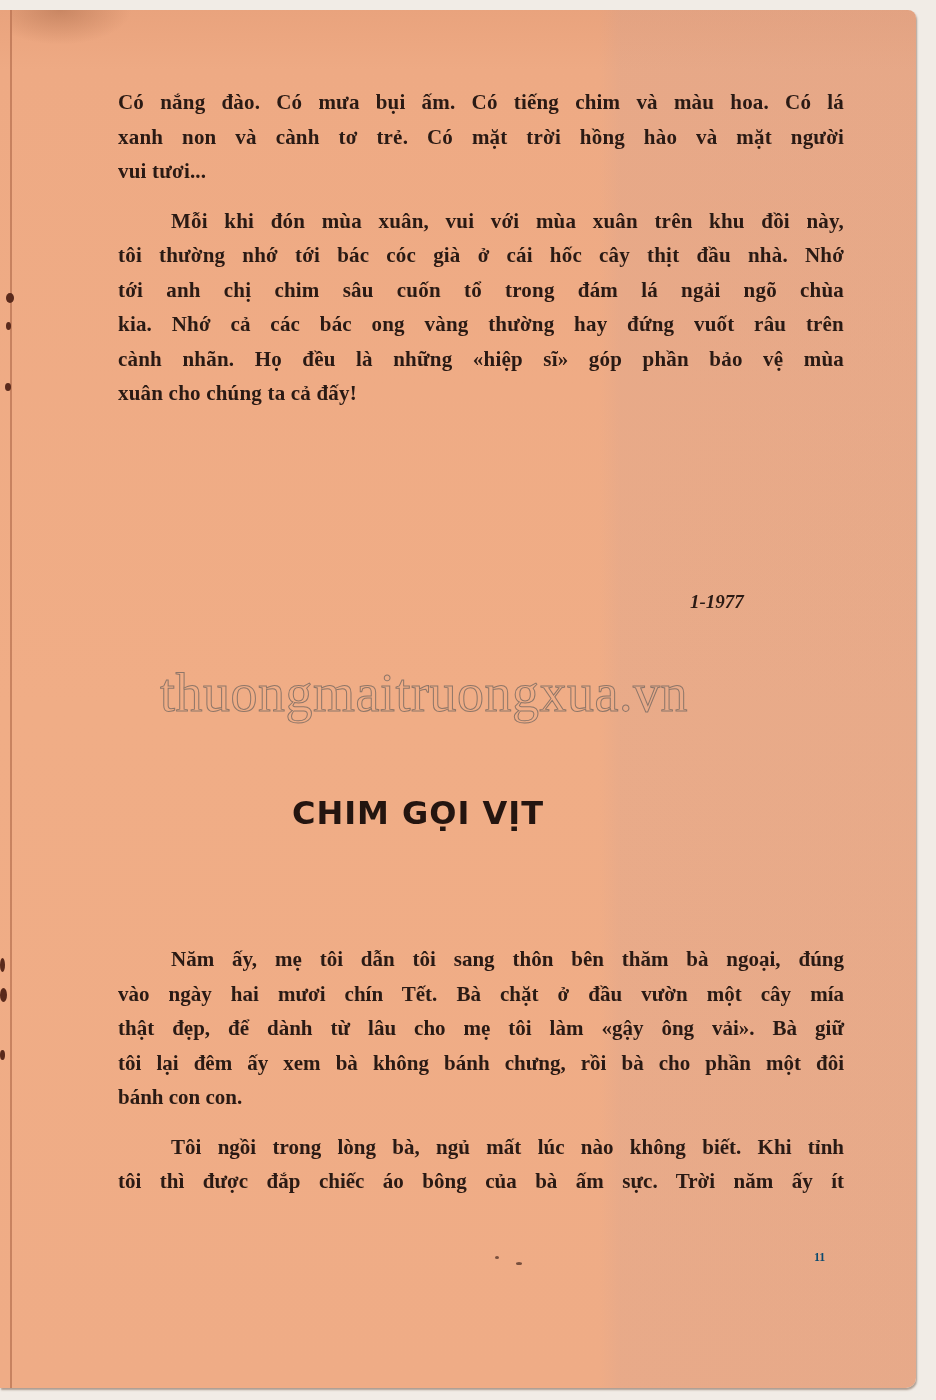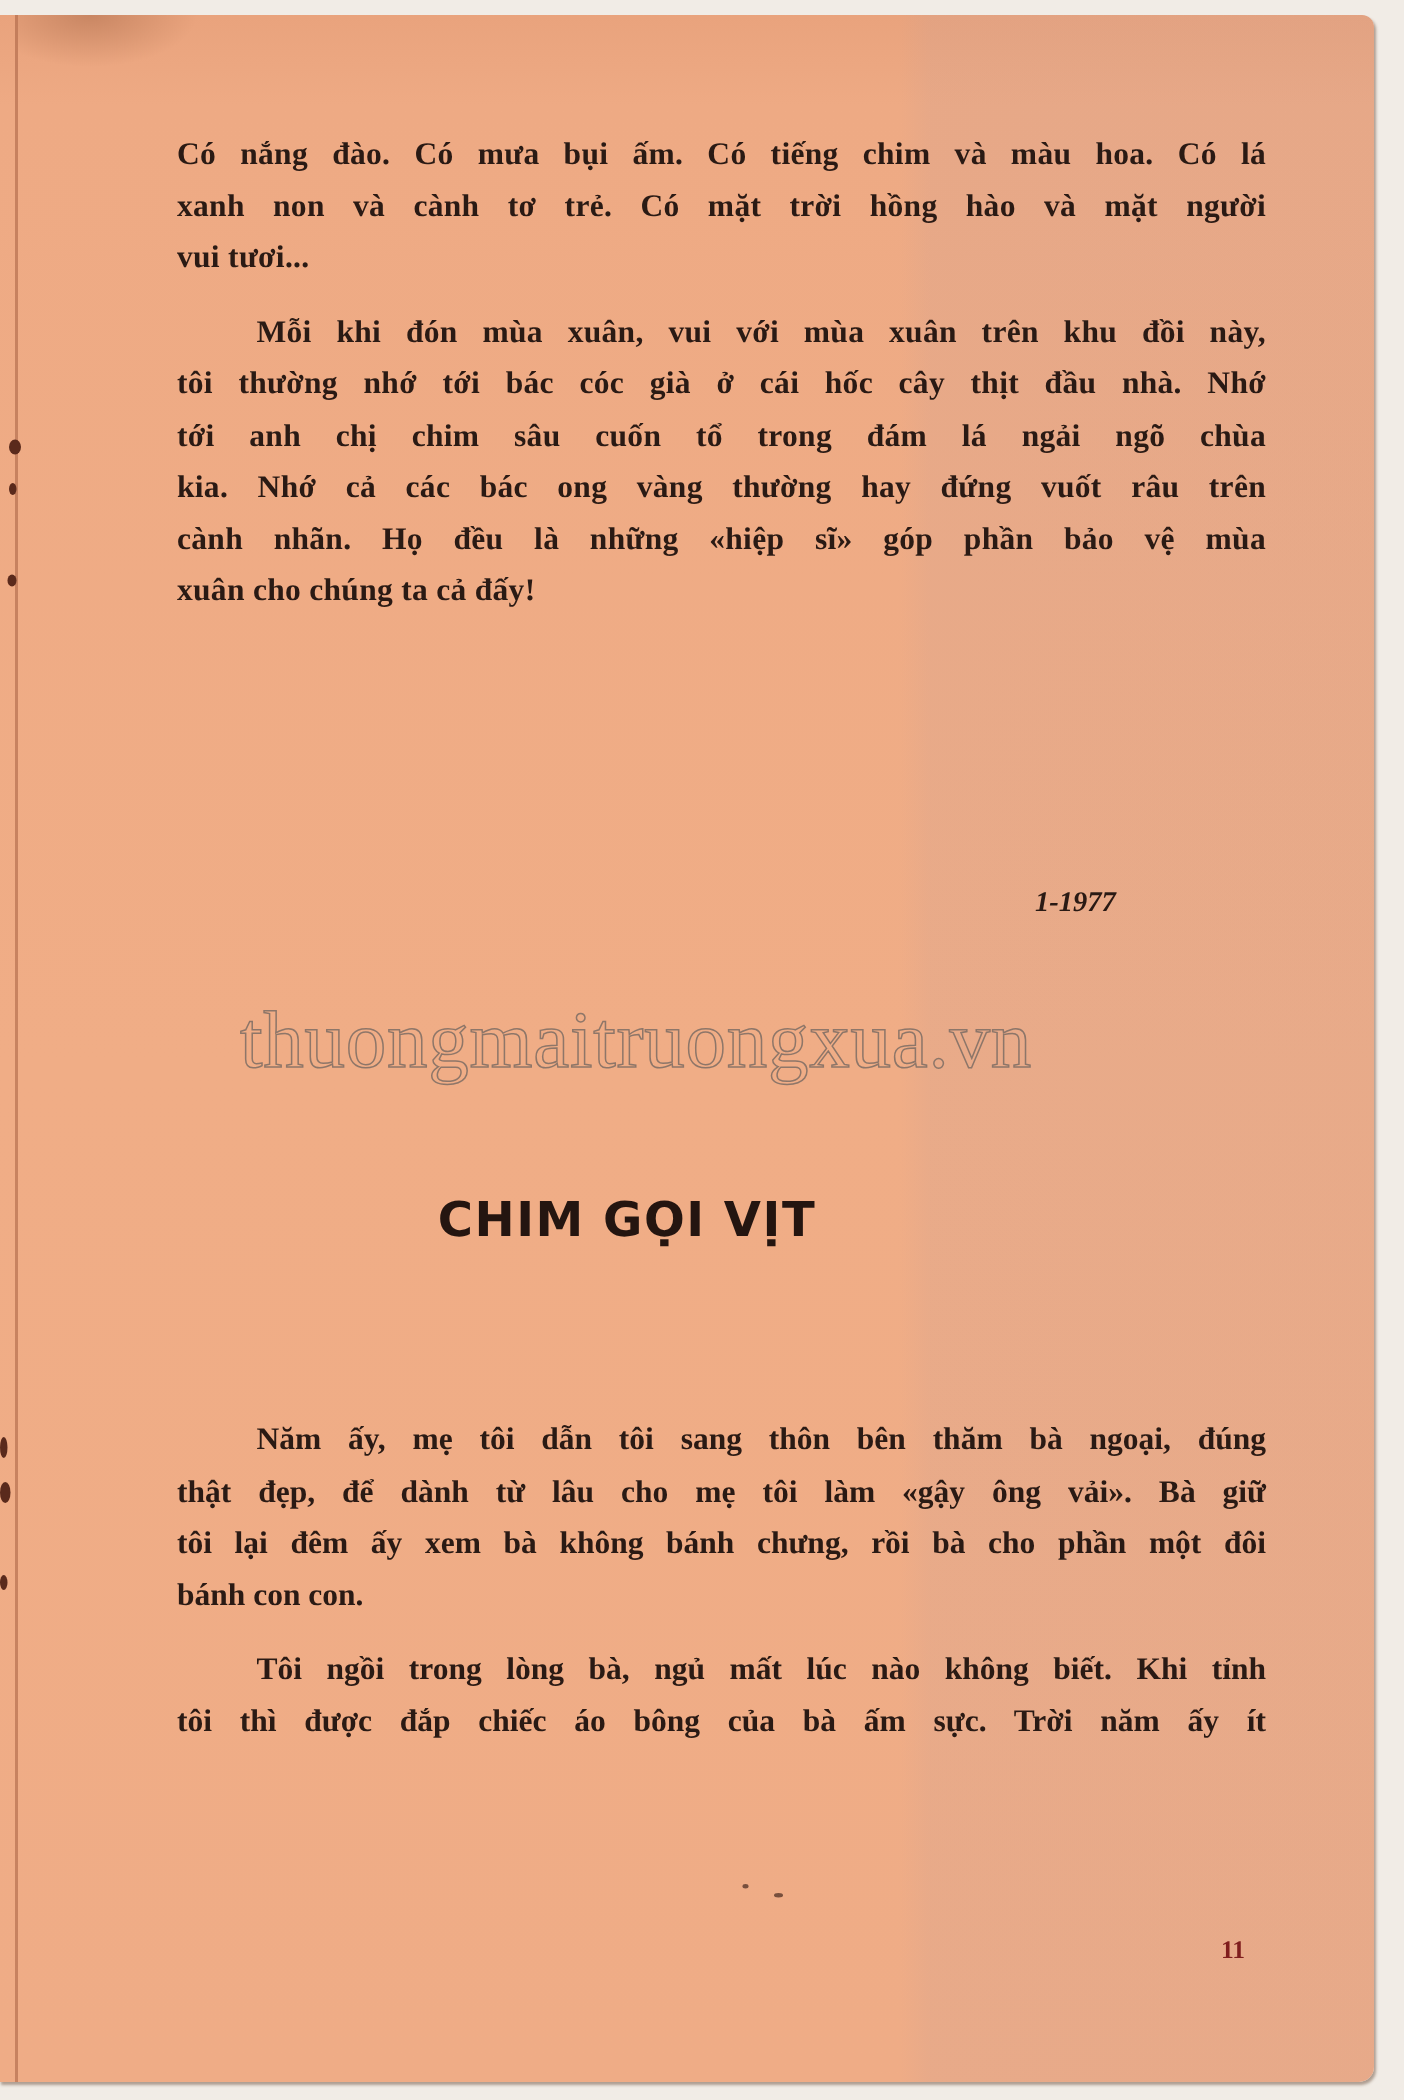--- a/index.html
+++ b/index.html
@@ -105,23 +105,22 @@
     font-size: 21px;
     color: #2a1a14;
     font-weight: bold;
   }
   .page-number {
     position: absolute;
     left: 814px;
     top: 1250px;
     font-family: "Liberation Serif", serif;
     font-weight: bold;
-    font-size: 17px;
-    color: #7f1d1d;
-    margin-top: 40px;
+    font-size: 12px;
+    color: #0c4a6e;
   }
   .speck {
     position: absolute;
     width: 4px; height: 3px;
     background: rgba(70,40,30,0.7);
     border-radius: 50%;
   }
 </style>
 </head>
 <body>
@@ -158,20 +157,21 @@
 
 <div class="dateline">1-1977</div>
 
 <div class="watermark">thuongmaitruongxua.vn</div>
 
 <div class="title">CHIM GỌI VỊT</div>
 
 <div class="content2">
   <p class="para">
     <span class="line" style="padding-left:53px;">Năm ấy, mẹ tôi dẫn tôi sang thôn bên thăm bà ngoại, đúng</span>
+    <span class="line">vào ngày hai mươi chín Tết. Bà chặt ở đầu vườn một cây mía</span>
     <span class="line">thật đẹp, để dành từ lâu cho mẹ tôi làm «gậy ông vải». Bà giữ</span>
     <span class="line">tôi lại đêm ấy xem bà không bánh chưng, rồi bà cho phần một đôi</span>
     <span class="line last">bánh con con.</span>
   </p>
   <div class="gap"></div>
   <p class="para">
     <span class="line" style="padding-left:53px;">Tôi ngồi trong lòng bà, ngủ mất lúc nào không biết. Khi tỉnh</span>
     <span class="line">tôi thì được đắp chiếc áo bông của bà ấm sực. Trời năm ấy ít</span>
   </p>
 </div>

